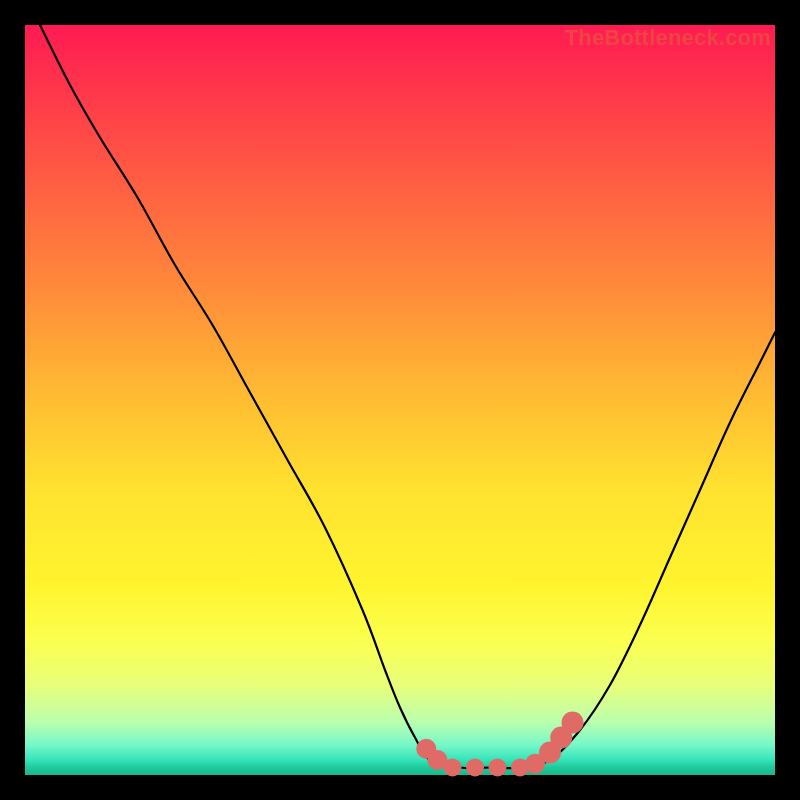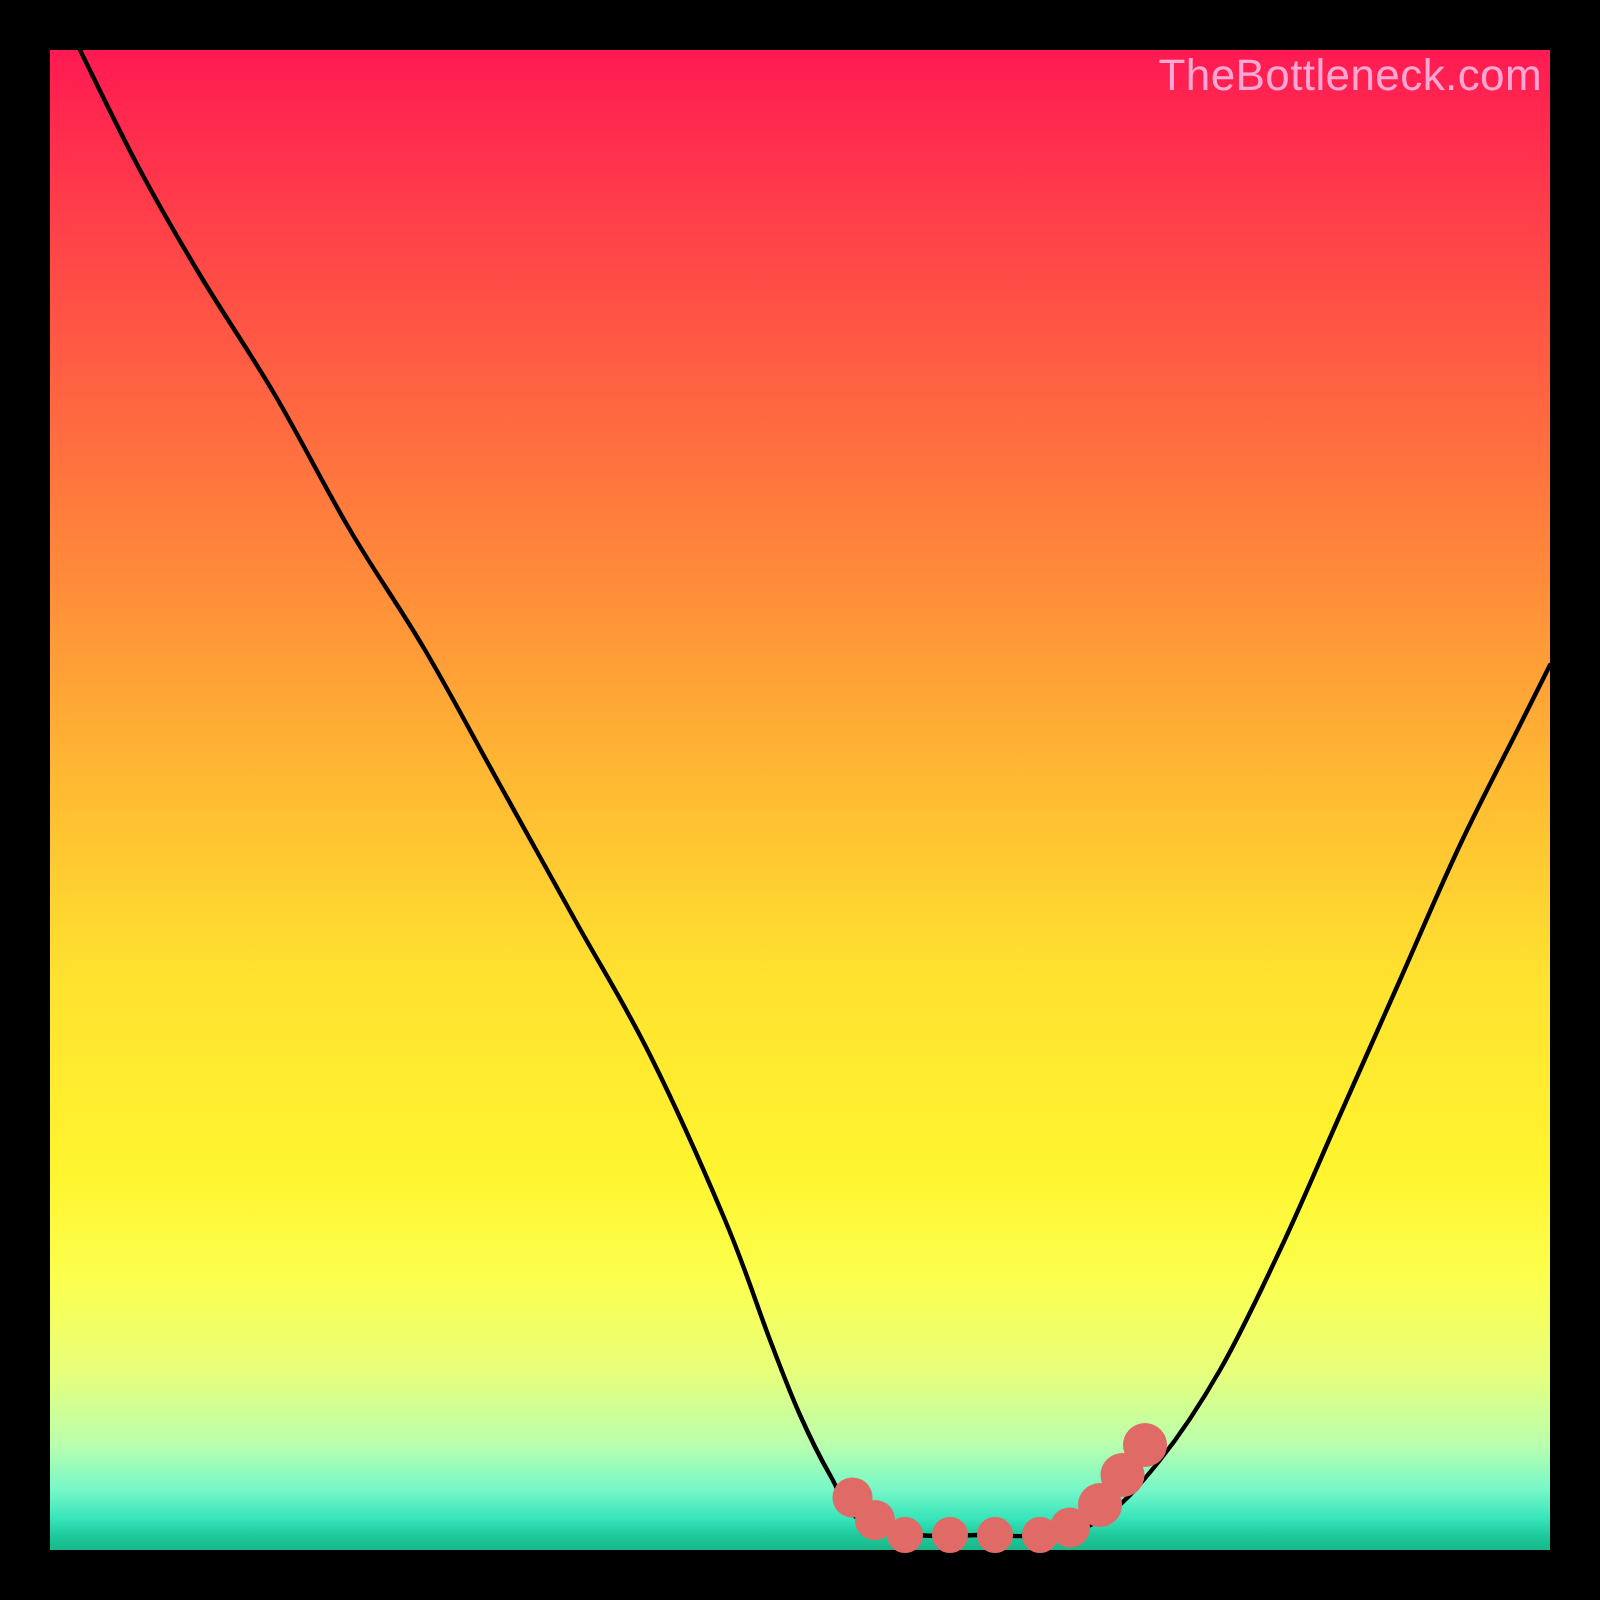--- a/index.html
+++ b/index.html
@@ -40,23 +40,23 @@
       #76f7c9 96%,
       #35e3b9 98%,
       #1fc99b 99%,
       #17b88b 100%
     );
   }
   .watermark {
     position: absolute;
     top: 0px;
     right: 4px;
-    color: #f9a8d4;
+    color: #ef4444;
     font-size: 22px;
-    font-weight: 400;
+    font-weight: 700;
     letter-spacing: 0.2px;
     z-index: 10;
     margin-left: 18px;
   }
   svg.curves {
     position: absolute;
     left: 0;
     top: 0;
     width: 750px;
     height: 750px;

